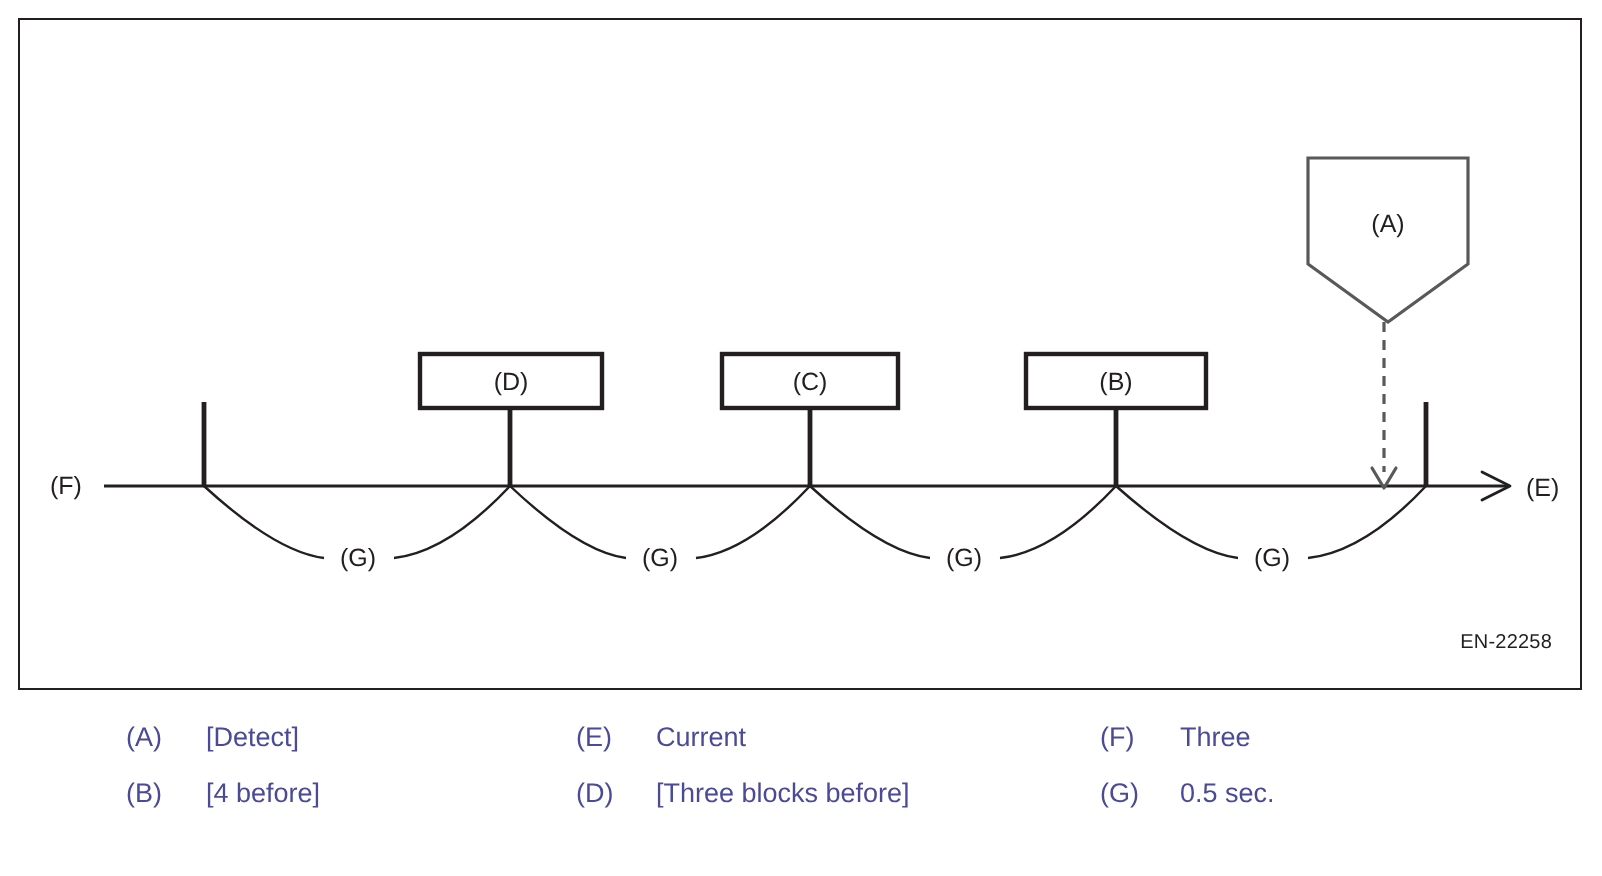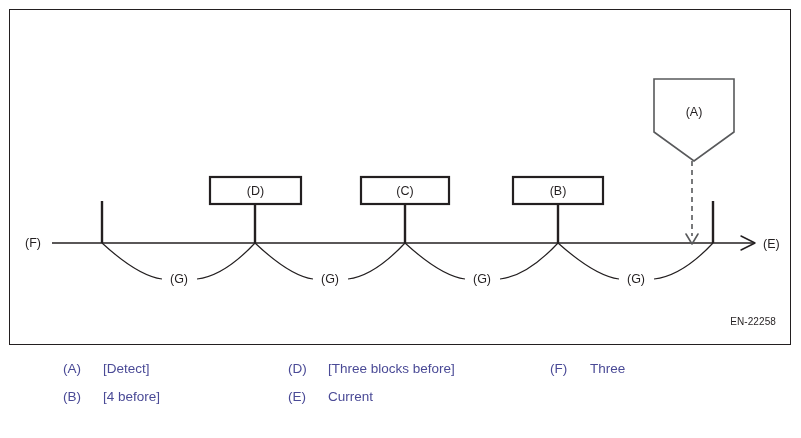--- a/index.html
+++ b/index.html
@@ -165,27 +165,30 @@
       <div class="legend-row">
         <span class="legend-key">(A)</span><span class="legend-text">[Detect]</span>
       </div>
       <div class="legend-row">
         <span class="legend-key">(B)</span><span class="legend-text">[4 before]</span>
       </div>
     </div>
 
     <div class="legend-col" id="legend-col-2">
       <div class="legend-row">
-        <span class="legend-key">(D)</span><span class="legend-text">[Three blocks before]</span>
+        <span class="legend-key">(E)</span><span class="legend-text">Current</span>
       </div>
       <div class="legend-row">
-        <span class="legend-key">(E)</span><span class="legend-text">Current</span>
+        <span class="legend-key">(D)</span><span class="legend-text">[Three blocks before]</span>
       </div>
     </div>
 
     <div class="legend-col" id="legend-col-3">
       <div class="legend-row">
         <span class="legend-key">(F)</span><span class="legend-text">Three</span>
       </div>
+      <div class="legend-row">
+        <span class="legend-key">(G)</span><span class="legend-text">0.5 sec.</span>
+      </div>
     </div>
 
   </div>
 </div>
 
 </body></html>

